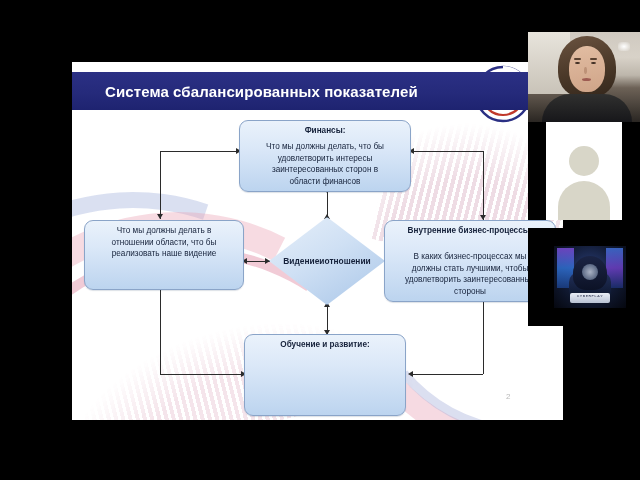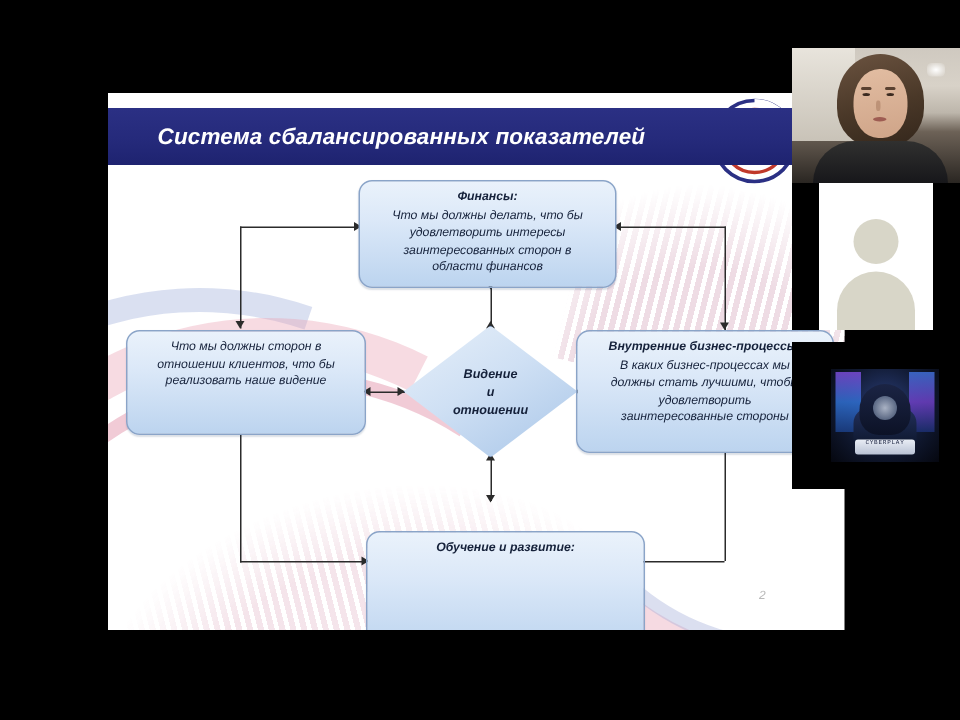--- a/index.html
+++ b/index.html
@@ -22,21 +22,20 @@
 
   
   #slide {
     position: absolute;
     left: 72px;
     top: 62px;
     width: 491px;
     height: 358px;
     background: #ffffff;
     overflow: hidden;
-    font-style: italic;
   }
 
   
   .arc {
     position: absolute;
     border-style: solid;
     border-color: transparent;
     border-radius: 50%;
     pointer-events: none;
   }
@@ -144,33 +143,33 @@
     border: 1px solid #8aa4c8;
     border-radius: 9px;
     background: linear-gradient(180deg, #eaf2fb 0%, #dbe8f8 38%, #bcd4ef 100%);
     text-align: center;
     color: #15213a;
     font-size: 8.2px;
     line-height: 11.5px;
     padding: 4px 19px;
     display: flex;
     flex-direction: column;
-    justify-content: flex-start;
+    justify-content: space-between;
     box-shadow: 0 1px 1px rgba(40,60,100,.16);
   }
   .node .hd {
     font-weight: bold;
     margin-bottom: 1px;
   }
   .node .bd { font-weight: normal; }
 
   #node-finance   { left: 167px; top: 58px;  width: 172px; height: 72px; }
   #node-clients   { left: 12px;  top: 158px; width: 160px; height: 70px; }
   #node-process   { left: 312px; top: 158px; width: 172px; height: 82px; }
-  #node-learning  { left: 172px; top: 272px; width: 186px; height: 82px; margin-top: 20px; }
+  #node-learning  { left: 172px; top: 272px; width: 162px; height: 82px; }
 
   
   #node-vision {
     position: absolute;
     left: 197px;
     top: 155px;
     width: 116px;
     height: 88px;
   }
   #node-vision .diamond-shape {
@@ -178,21 +177,21 @@
     inset: 0;
     background: linear-gradient(150deg, #e6eff9 0%, #cfe0f4 45%, #a9c6e8 100%);
     border: 1px solid #86a0c6;
     -webkit-clip-path: polygon(50% 0, 100% 50%, 50% 100%, 0 50%);
             clip-path: polygon(50% 0, 100% 50%, 50% 100%, 0 50%);
   }
   #node-vision .diamond-label {
     position: absolute;
     inset: 0;
     display: flex;
-    flex-direction: column;
+    flex-direction: row;
     align-items: center;
     justify-content: center;
     font-size: 8.4px;
     font-weight: bold;
     color: #15213a;
     line-height: 12px;
   }
 
   
   .ln { position: absolute; background: #2b2b2b; }
@@ -393,21 +392,21 @@
     <div class="ln ln-h" style="left:338px; top:312px; width:73px;"></div>
     <div class="ln ln-v" style="left:411px; top:240px; height:72px;"></div>
     <div class="arrow ar-left" style="left:336px; top:309px;"></div>
 
     <div class="node" id="node-finance">
       <span class="hd">Финансы:</span>
       <span class="bd">Что мы должны делать, что бы удовлетворить интересы заинтересованных сторон в области финансов</span>
     </div>
 
     <div class="node" id="node-clients">
-      <span class="bd">Что мы должны сторон в отношении клиентов, что бы реализовать наше видение</span>
+      <span class="bd">Что мы должны делать в отношении области, что бы реализовать наше видение</span>
     </div>
 
     <div class="node" id="node-process">
       <span class="hd">Внутренние бизнес-процессы:</span>
       <span class="bd">В каких бизнес-процессах мы должны стать лучшими, чтобы удовлетворить заинтересованные стороны</span>
     </div>
 
     <div class="node" id="node-learning">
       <span class="hd">Обучение и развитие:</span>
     </div>

